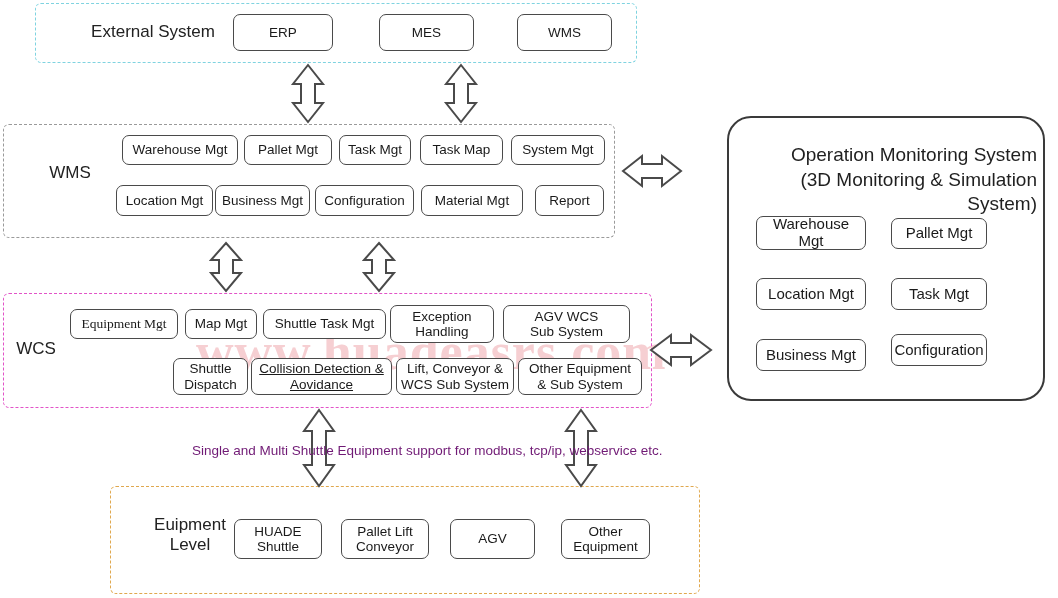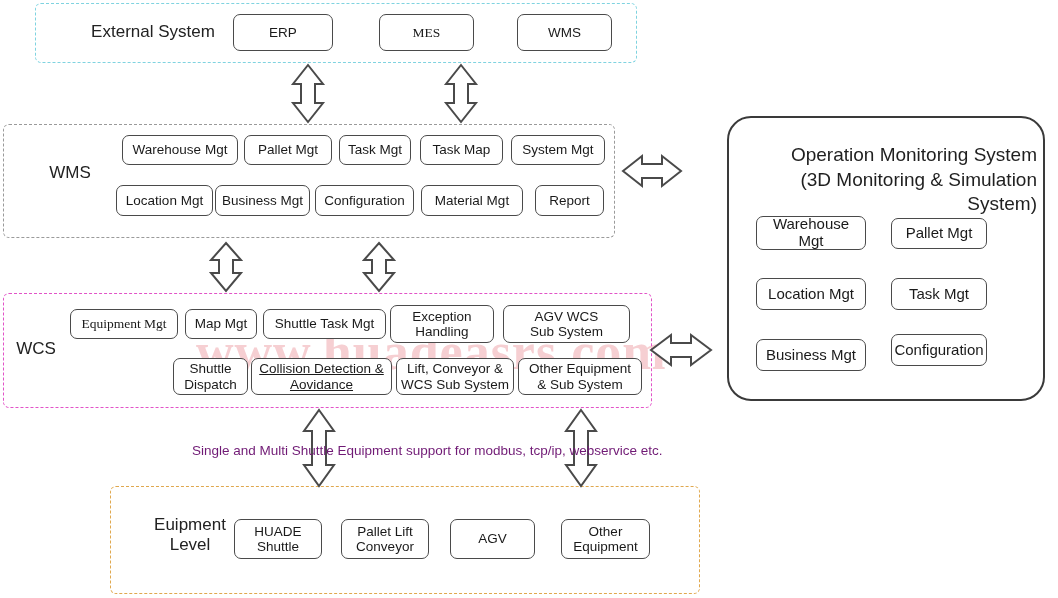--- a/index.html
+++ b/index.html
@@ -117,21 +117,21 @@
 </head>
 <body>
 
 <div id="canvas">
 
   <div class="watermark">www.huadeasrs.com</div>
 
   <div class="zone dashed-cyan" style="left:35px; top:3px; width:602px; height:60px;"></div>
   <div class="zone-label" style="left:78px; top:22px; width:150px; text-align:center;">External System</div>
   <div class="box" style="left:233px; top:14px; width:100px; height:37px;">ERP</div>
-  <div class="box" style="left:379px; top:14px; width:95px; height:37px;font-family:Liberation Serif, serif;">MES</div>
+  <div class="box" style="left:379px; top:14px; width:95px; height:37px;">MES</div>
   <div class="box" style="left:517px; top:14px; width:95px; height:37px;">WMS</div>
 
   <div class="arrow" style="left:292px; top:64px;">
     <svg width="32" height="59" viewBox="0 0 32 59">
       <polygon points="16,1 31,20 23,20 23,39 31,39 16,58 1,39 9,39 9,20 1,20"></polygon>
     </svg>
   </div>
   <div class="arrow" style="left:445px; top:64px;">
     <svg width="32" height="59" viewBox="0 0 32 59">
       <polygon points="16,1 31,20 23,20 23,39 31,39 16,58 1,39 9,39 9,20 1,20"></polygon>

